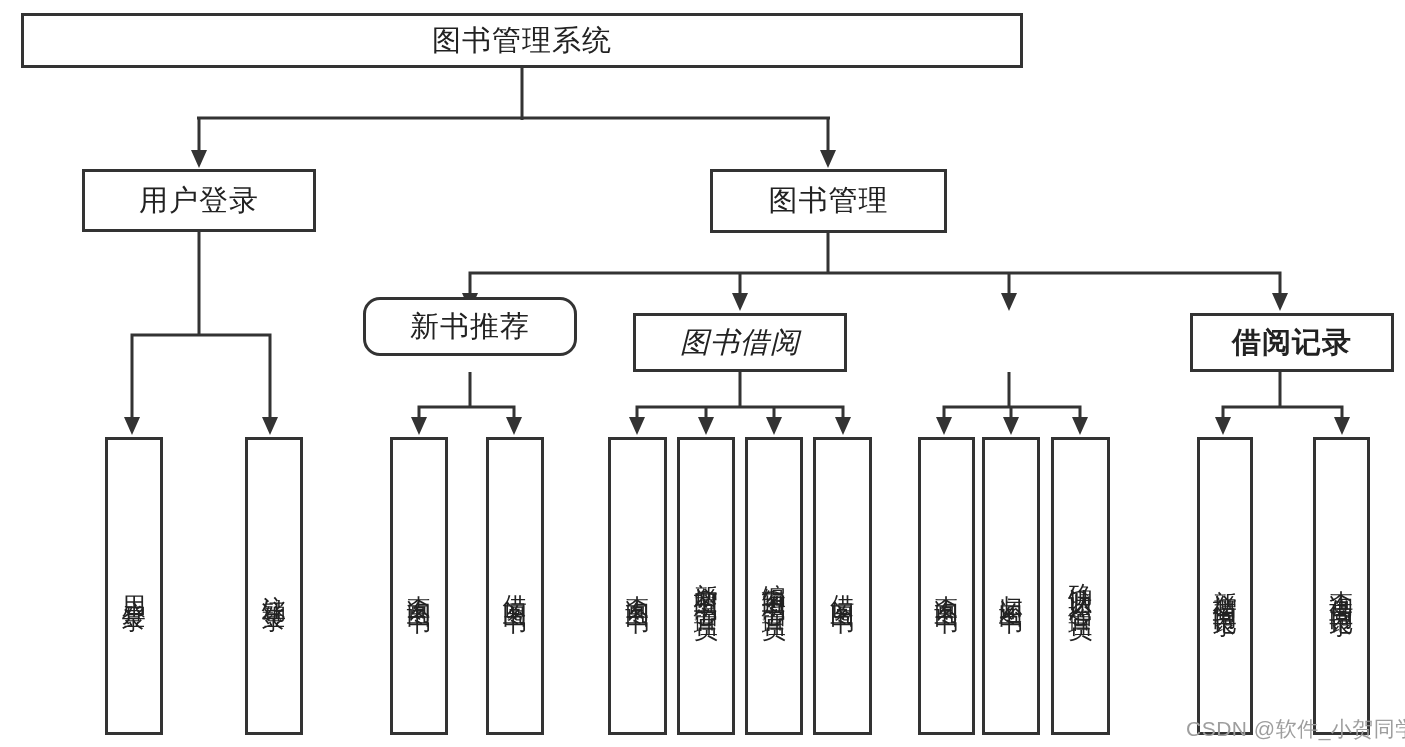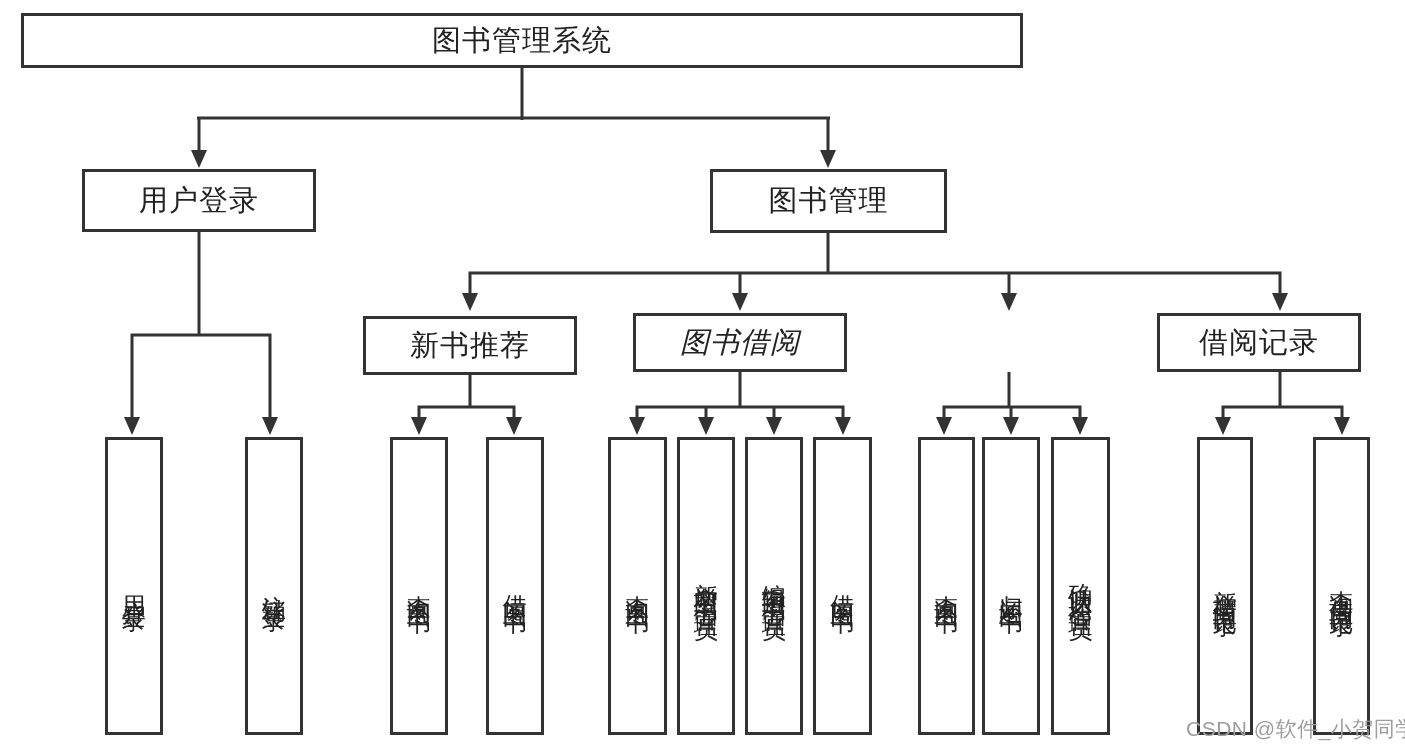--- a/index.html
+++ b/index.html
@@ -123,27 +123,27 @@
     <span class="hlabel">图书管理系统</span>
   </div>
 
   <div class="box" style="left:82px; top:169px; width:234px; height:63px;">
     <span class="hlabel">用户登录</span>
   </div>
   <div class="box" style="left:710px; top:169px; width:237px; height:64px;">
     <span class="hlabel">图书管理</span>
   </div>
 
-  <div class="box" style="left:363px; top:316px; width:214px; height:59px;">
+  <div class="box" style="left:363px; top:297px; width:214px; height:59px;border-radius:17px;">
     <span class="hlabel">新书推荐</span>
   </div>
   <div class="box" style="left:633px; top:313px; width:214px; height:59px;font-style:italic;">
     <span class="hlabel">图书借阅</span>
   </div>
-  <div class="box" style="left:1157px; top:313px; width:204px; height:59px;">
+  <div class="box" style="left:1190px; top:313px; width:204px; height:59px;font-weight:bold;">
     <span class="hlabel">借阅记录</span>
   </div>
 
   <div class="box leaf" style="left:105px;">
     <span class="vlabel">用户登录</span>
   </div>
   <div class="box leaf" style="left:245px;">
     <span class="vlabel">注销登录</span>
   </div>
 

